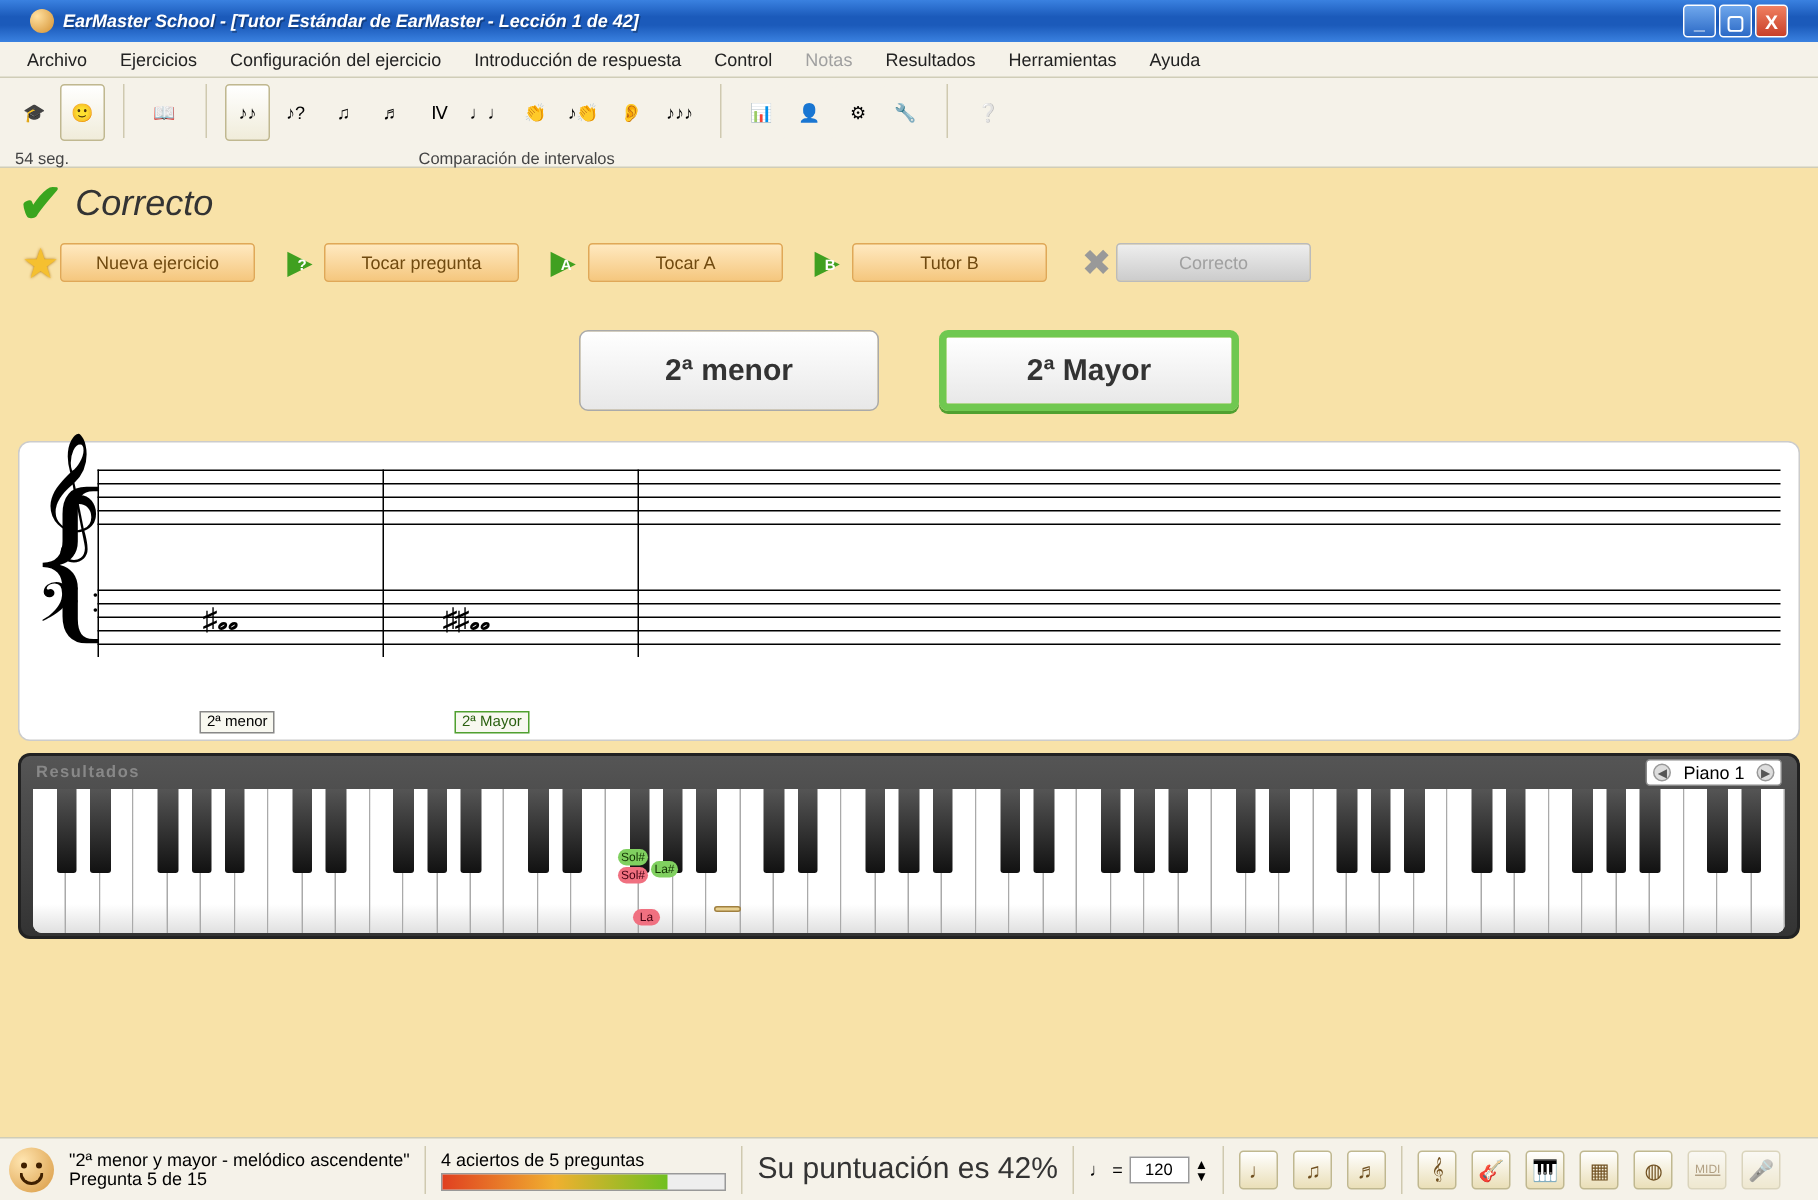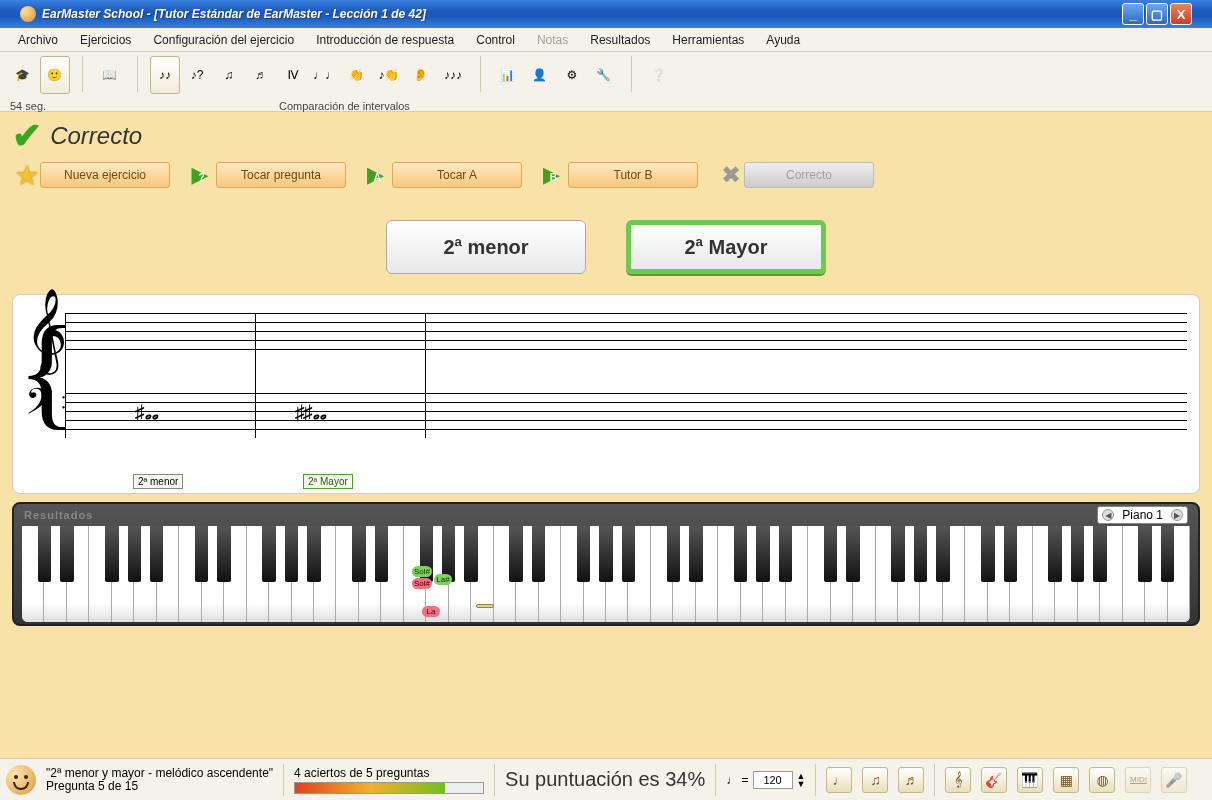--- a/index.html
+++ b/index.html
@@ -328,21 +328,21 @@
     <div>Pregunta 5 de 15</div>
   </div>
   <div class="sep"></div>
   <div class="st-prog">
     <div>4 aciertos de 5 preguntas</div>
     <div class="bar">
         <i id="progfill" style="width: 80%;"></i>
       </div>
   </div>
   <div class="sep"></div>
-  <div class="st-score">Su puntuación es 34%</div>
+  <div class="st-score">Su puntuación es 42%</div>
   <div class="sep"></div>
   <div class="tempo">
     <span>♩ =</span>
     <input value="120" style="">
     <span style="font-size:9px;line-height:8px;">▲<br>▼</span>
   </div>
   <div class="sep"></div>
   <div class="stbtn">♩</div>
   <div class="stbtn">♫</div>
   <div class="stbtn">♬</div>

